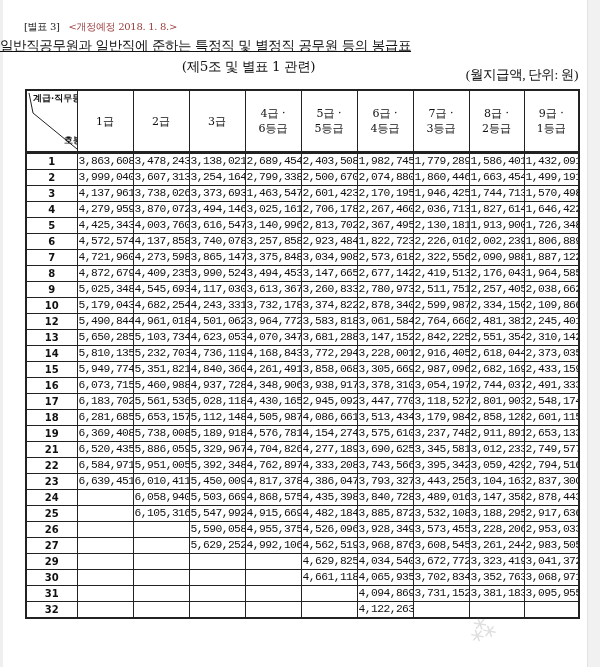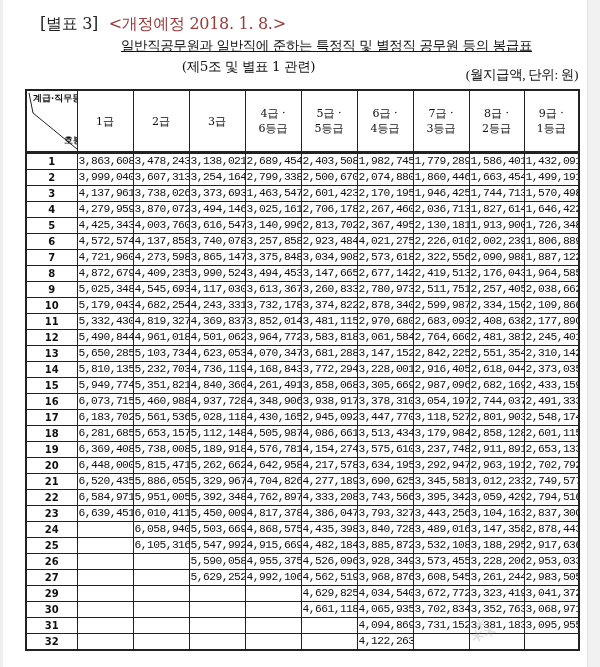--- a/index.html
+++ b/index.html
@@ -12,29 +12,28 @@
   }
   .right-strip {
     position: absolute; top: 0; right: 0; width: 12px; height: 667px;
     background: #f1f1f1; border-left: 1px solid #e2e2e2;
   }
   .left-strip {
     position: absolute; top: 0; left: 0; width: 3px; height: 667px;
     background: #efefef;
   }
   .hdr1 {
-    position: absolute; left: 24px; top: 14px;
-    font-size: 16px; letter-spacing: -0.3px;
+    position: absolute; left: 24px; top: 20px;
+    font-size: 10px; letter-spacing: -0.3px;
     font-family: "DejaVu Serif", serif;
-    margin-left: 16px;
   }
   .hdr1 .label { color: #222; }
   .hdr1 .amend { color: #9a3b3b; margin-left: 6px; }
   .title {
-    position: absolute; left: 0; width: 532px; top: 37px; text-align: right;
+    position: absolute; left: 0; width: 532px; top: 37px; text-align: left;
     font-size: 13.5px; text-decoration: underline; letter-spacing: -0.4px;
     font-family: "DejaVu Serif", serif;
   }
   .subtitle {
     position: absolute; left: 0; width: 497px; top: 58px; text-align: center;
     font-size: 13.5px; letter-spacing: -0.4px;
     font-family: "DejaVu Serif", serif;
   }
   .unit {
     position: absolute; right: 22px; top: 66px;
@@ -228,21 +227,21 @@
         <td>1,913,900</td>
         <td>1,726,348</td>
       </tr>
       <tr>
         <td class="step">6</td>
         <td>4,572,574</td>
         <td>4,137,858</td>
         <td>3,740,078</td>
         <td>3,257,858</td>
         <td>2,923,484</td>
-        <td>4,021,275</td>
+        <td>1,822,723</td>
         <td>2,226,010</td>
         <td>2,002,239</td>
         <td>1,806,889</td>
       </tr>
       <tr>
         <td class="step">7</td>
         <td>4,721,960</td>
         <td>4,273,598</td>
         <td>3,865,147</td>
         <td>3,375,848</td>
@@ -282,32 +281,20 @@
         <td>4,682,254</td>
         <td>4,243,331</td>
         <td>3,732,178</td>
         <td>3,374,822</td>
         <td>2,878,340</td>
         <td>2,599,987</td>
         <td>2,334,150</td>
         <td>2,109,866</td>
       </tr>
       <tr>
-        <td class="step">11</td>
-        <td>5,332,430</td>
-        <td>4,819,327</td>
-        <td>4,369,837</td>
-        <td>3,852,014</td>
-        <td>3,481,115</td>
-        <td>2,970,680</td>
-        <td>2,683,093</td>
-        <td>2,408,638</td>
-        <td>2,177,890</td>
-      </tr>
-      <tr>
         <td class="step">12</td>
         <td>5,490,844</td>
         <td>4,961,018</td>
         <td>4,501,062</td>
         <td>3,964,772</td>
         <td>3,583,818</td>
         <td>3,061,584</td>
         <td>2,764,660</td>
         <td>2,481,381</td>
         <td>2,245,401</td>
@@ -390,32 +377,20 @@
         <td>5,738,008</td>
         <td>5,189,918</td>
         <td>4,576,781</td>
         <td>4,154,274</td>
         <td>3,575,610</td>
         <td>3,237,748</td>
         <td>2,911,891</td>
         <td>2,653,133</td>
       </tr>
       <tr>
-        <td class="step">20</td>
-        <td>6,448,000</td>
-        <td>5,815,471</td>
-        <td>5,262,662</td>
-        <td>4,642,958</td>
-        <td>4,217,578</td>
-        <td>3,634,195</td>
-        <td>3,292,947</td>
-        <td>2,963,191</td>
-        <td>2,702,792</td>
-      </tr>
-      <tr>
         <td class="step">21</td>
         <td>6,520,435</td>
         <td>5,886,059</td>
         <td>5,329,967</td>
         <td>4,704,826</td>
         <td>4,277,189</td>
         <td>3,690,625</td>
         <td>3,345,581</td>
         <td>3,012,233</td>
         <td>2,749,577</td>

